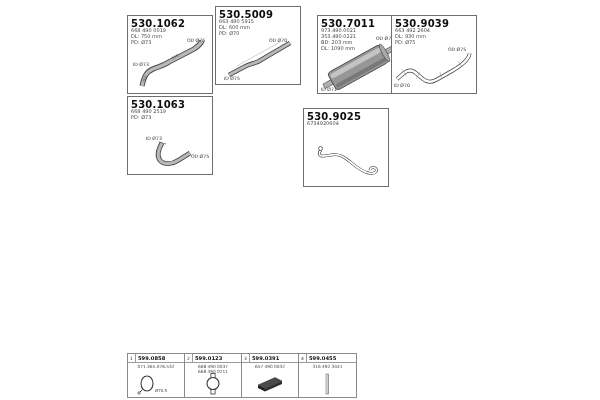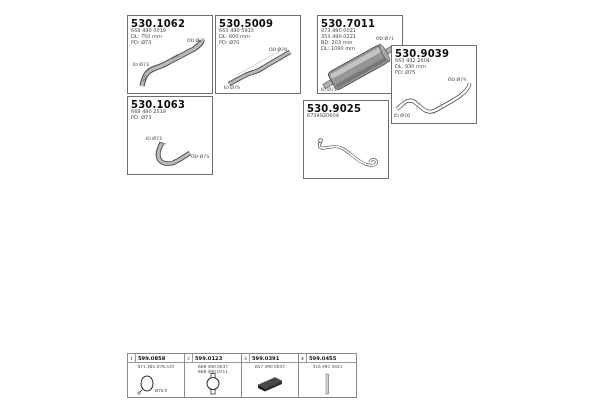--- a/index.html
+++ b/index.html
@@ -43,21 +43,21 @@
       <text x="5" y="50">ID Ø73</text>
     </svg>
     <div class="part-title">530.1062</div>
     <div class="part-lines">
       <div class="part-line">668 490 0019</div>
       <div class="part-line">DL: 750 mm</div>
       <div class="part-line">PD: Ø73</div>
     </div>
   </div>
 
-  <div class="part-box" style="left:215px;top:15px;">
+  <div class="part-box" style="left:215px;top:6px;">
     <svg class="drawing" width="86" height="79" viewBox="0 0 86 79">
       <path d="M21 59 L64 35" stroke="#8a8a8a" stroke-width="0.4" fill="none"></path>
       <path d="M13 68 L28 60 C35 56 39 57 45 53 C52 48.5 62 43 74 36" stroke="#474747" stroke-width="4.6" fill="none"></path>
       <path d="M13 68 L28 60 C35 56 39 57 45 53 C52 48.5 62 43 74 36" stroke="#b8b8b8" stroke-width="3" fill="none"></path>
       <text x="53" y="35">OD Ø70</text>
       <text x="8" y="73">ID Ø75</text>
     </svg>
     <div class="part-title">530.5009</div>
     <div class="part-lines">
       <div class="part-line">663 490 5915</div>
@@ -81,21 +81,21 @@
     </svg>
     <div class="part-title">530.7011</div>
     <div class="part-lines">
       <div class="part-line">973.490.0021</div>
       <div class="part-line">353.490.0221</div>
       <div class="part-line">BD: 203 mm</div>
       <div class="part-line">DL: 1090 mm</div>
     </div>
   </div>
 
-  <div class="part-box" style="left:391px;top:15px;margin-top:30px;">
+  <div class="part-box" style="left:391px;top:15px;">
     <svg class="drawing" width="86" height="79" viewBox="0 0 86 79">
       <path d="M5 63 L12 57 C17 53 21 54 25 58 L31 63 C35 66.5 40 66.5 45 63.5 L60 55 C66 51.5 70 49 74 44.5 C76 42 77.5 40 77.5 37.5" stroke="#3f3f3f" stroke-width="3.8" fill="none"></path>
       <path d="M5 63 L12 57 C17 53 21 54 25 58 L31 63 C35 66.5 40 66.5 45 63.5 L60 55 C66 51.5 70 49 74 44.5 C76 42 77.5 40 77.5 37.5" stroke="#ffffff" stroke-width="2.5" fill="none"></path>
       <path d="M10 53 L14 60 M28 56 L24 63 M48 56 L50 63 M66 45 L70 51" stroke="#777" stroke-width="0.4" fill="none"></path>
       <text x="56" y="35">OD Ø75</text>
       <text x="2" y="71">ID Ø70</text>
     </svg>
     <div class="part-title">530.9039</div>
     <div class="part-lines">
       <div class="part-line">663 492 2604</div>
@@ -113,21 +113,21 @@
       <text x="63" y="61">OD Ø75</text>
     </svg>
     <div class="part-title">530.1063</div>
     <div class="part-lines">
       <div class="part-line">668 490 2519</div>
       <div class="part-line">PD: Ø73</div>
     </div>
   </div>
 
 
-  <div class="part-box" style="left:303px;top:100px;">
+  <div class="part-box" style="left:303px;top:108px;">
     <svg class="drawing" width="86" height="79" viewBox="0 0 86 79">
       <path d="M17 41 C14 44 15 47.5 19.5 47.2 L28 45.8 C35 44.6 40 47.5 47 53.5 C53 58.6 60 63.8 66.5 64.4 C71.5 64.8 74 61.5 71.5 59.3 C69.5 57.6 66.2 58.4 66 61.2" stroke="#333333" stroke-width="2.8" fill="none"></path>
       <path d="M17 41 C14 44 15 47.5 19.5 47.2 L28 45.8 C35 44.6 40 47.5 47 53.5 C53 58.6 60 63.8 66.5 64.4 C71.5 64.8 74 61.5 71.5 59.3 C69.5 57.6 66.2 58.4 66 61.2" stroke="#ffffff" stroke-width="1.7" fill="none"></path>
       <circle cx="16.5" cy="39.5" r="2" fill="#ffffff" stroke="#333" stroke-width="0.7"></circle>
     </svg>
     <div class="part-title">530.9025</div>
     <div class="part-lines">
       <div class="part-line">6734920604</div>
     </div>
   </div>

